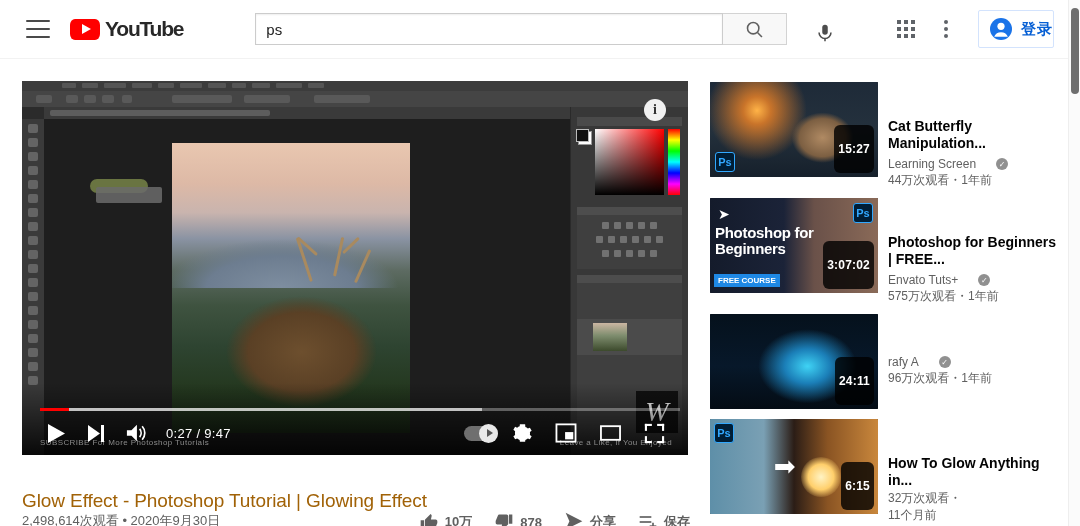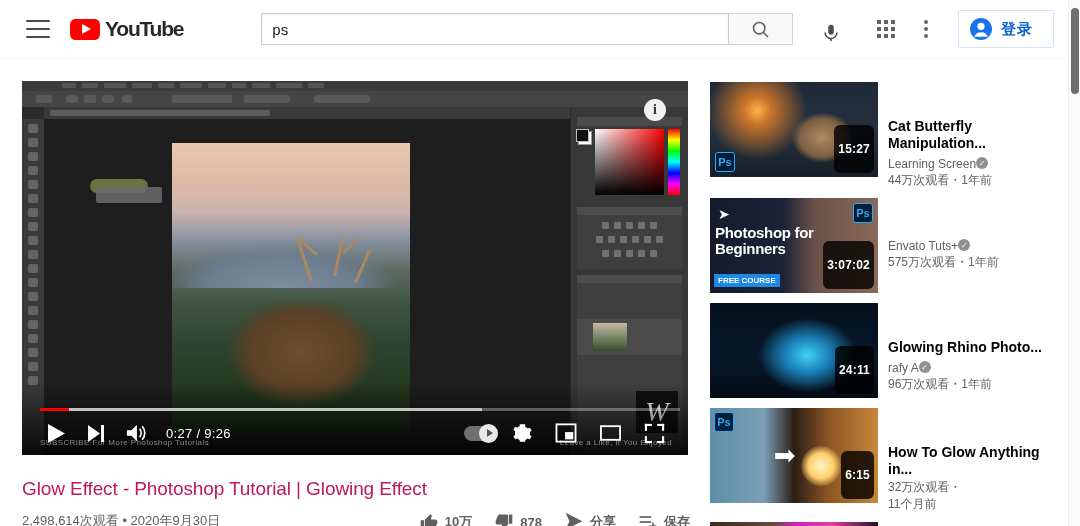--- a/index.html
+++ b/index.html
@@ -20,21 +20,21 @@
     border-bottom: 1px solid #f2f2f2;
   }
   .hamburger {
     width: 24px; height: 18px;
     margin-left: 26px; margin-right: 20px;
     display: flex; flex-direction: column; justify-content: space-between;
     cursor: pointer;
   }
   .hamburger span { display:block; height: 2px; background: #4a4a4a; border-radius:1px; }
 
-  .logo { display: flex; align-items: center; cursor: pointer; margin-right: 14px; }
+  .logo { display: flex; align-items: center; cursor: pointer; margin-right: 8px; }
   .logo-play {
     width: 30px; height: 21px; background: #ff0000;
     border-radius: 5px/6px;
     display: flex; align-items: center; justify-content: center;
     margin-right: 5px;
   }
   .logo-play::after {
     content: ""; display:block;
     border-left: 9px solid #fff;
     border-top: 5.5px solid transparent;
@@ -70,21 +70,21 @@
   .hdr-right { display:flex; align-items:center; margin-left: auto; margin-right: 14px; }
   .icon-btn { width: 40px; height: 40px; display:flex; align-items:center; justify-content:center; cursor: pointer; }
   .grid-icon { display:grid; grid-template-columns: repeat(3, 4px); grid-gap: 3px; }
   .grid-icon i { width: 4px; height: 4px; background:#5f6368; display:block; }
   .dots { display:flex; flex-direction:column; gap:3px; align-items:center; }
   .dots i { width:4px; height:4px; border-radius:50%; background:#5f6368; display:block; }
 
   .signin {
     display:flex; align-items:center; gap: 8px;
     border: 1px solid #d3e3fd; border-radius: 2px;
-    padding: 6px 20px 6px 10px; margin-left: 12px;
+    padding: 6px 0 6px 10px; margin-left: 12px;
     cursor: pointer; background:#fff;
   }
   .signin-label { color: #065fd4; font-size: 15px; font-weight: 600; letter-spacing:1px; }
 
   
   .scrollbar { position:absolute; top:0; right:0; width: 12px; height: 526px; background:#fbfbfb; border-left:1px solid #eee; }
   .scroll-thumb { position:absolute; top: 8px; left: 2px; width: 8px; height: 86px; background:#6e6e6e; border-radius: 4px; }
 
   
   .player {
@@ -189,22 +189,22 @@
   .ctrl-right { margin-left:auto; display:flex; align-items:center; padding-right:14px; gap:4px; }
   .toggle {
     width:34px; height:15px; border-radius:8px; background:#6f6f6f; position:relative; cursor:pointer;
   }
   .toggle .knob { position:absolute; right:0; top:-2px; width:19px; height:19px; border-radius:50%; background:#e8e8e8;
     display:flex; align-items:center; justify-content:center; }
   .toggle .knob::after { content:""; border-left:6px solid #555; border-top:4px solid transparent; border-bottom:4px solid transparent; margin-left:2px; }
 
   
   .vid-title {
-    position:absolute; left:22px; top:478px; width:668px;
-    font-size:19px; color:#be185d; font-weight:400; letter-spacing:-0.1px;
+    position:absolute; left:22px; top:490px; width:668px;
+    font-size:19px; color:#a16207; font-weight:400; letter-spacing:-0.1px;
     white-space:nowrap;
   }
   .meta-row {
     position:absolute; left:22px; top:512px; width:668px;
     display:flex; align-items:flex-start;
   }
   .meta-views { font-size:13px; color:#606060; white-space:nowrap; }
   .actions { display:flex; align-items:flex-start; margin-left:auto; gap:22px; }
   .action { display:flex; align-items:center; gap:6px; cursor:pointer; color:#606060; font-size:13px; font-weight:600; }
 
@@ -223,21 +223,21 @@
     display:flex; align-items:center; justify-content:center; font-family:"Liberation Sans", sans-serif;
   }
   .psbadge.bl { left:5px; bottom:5px; }
   .psbadge.tr { right:5px; top:5px; }
   .psbadge.tl { left:4px; top:4px; }
   .rel-info { margin-left:10px; width:172px;margin-top:36px; }
   .rel-title {
     font-size:14px; font-weight:bold; color:#030303; line-height:17px;
     max-height:34px; overflow:hidden;
   }
-  .rel-chan { font-size:12px; color:#606060; margin-top:5px; display:flex; align-items:flex-start; gap:0; }
+  .rel-chan { font-size:12px; color:#606060; margin-top:5px; display:flex; align-items:center; gap:20px; }
   .verified { width:12px; height:12px; border-radius:50%; background:#909090; color:#fff; font-size:8px;
     display:flex; align-items:center; justify-content:center; flex:0 0 12px; }
   .rel-stats { font-size:12px; color:#606060; margin-top:2px; line-height:15px; }
 
   
   .t-cat { position:absolute; inset:0; background:
       radial-gradient(circle at 28% 30%, #ffb347 0%, #c9742a 10%, rgba(40,30,40,0) 36%),
       linear-gradient(to bottom, #1e2a38 0%, #24313d 50%, #16202b 100%); }
   .t-cat .head { position:absolute; left:44%; top:22%; width:46%; height:66%;
       background: radial-gradient(ellipse 50% 50% at 50% 55%, #b08a63 0%, #7c5f42 60%, rgba(60,45,33,0) 80%); }
@@ -462,21 +462,21 @@
             <rect x="13" y="0" width="3" height="17" fill="#fff"></rect>
           </svg>
         </div>
         <div class="cbtn">
           <svg width="22" height="20" viewBox="0 0 24 22">
             <polygon points="2,8 7,8 13,2 13,20 7,14 2,14" fill="#fff"></polygon>
             <path d="M16 6.5a7 7 0 0 1 0 9" fill="none" stroke="#fff" stroke-width="1.9"></path>
             <path d="M18.8 3.6a11 11 0 0 1 0 14.8" fill="none" stroke="#fff" stroke-width="1.9"></path>
           </svg>
         </div>
-        <div class="time">0:27 / 9:26</div>
+        <div class="time">0:27 / 9:47</div>
 
         <div class="ctrl-right">
           <div class="toggle">
             <div class="knob"></div>
           </div>
           <div class="cbtn">
             <svg width="21" height="21" viewBox="0 0 24 24">
               <path fill="#fff" d="M12 8.4a3.6 3.6 0 1 0 0 7.2 3.6 3.6 0 0 0 0-7.2zm8.6 3.6c0-.6-.05-1.1-.15-1.65l2-1.5-2-3.45-2.35.95a7.8 7.8 0 0 0-2.85-1.65L15 1.5H9l-.25 2.2A7.8 7.8 0 0 0 5.9 5.35L3.55 4.4l-2 3.45 2 1.5A8.6 8.6 0 0 0 3.4 12c0 .55.05 1.1.15 1.65l-2 1.5 2 3.45 2.35-.95a7.8 7.8 0 0 0 2.85 1.65L9 21.5h6l.25-2.2a7.8 7.8 0 0 0 2.85-1.65l2.35.95 2-3.45-2-1.5c.1-.55.15-1.1.15-1.65z"></path>
             </svg>
           </div>
@@ -574,35 +574,35 @@
       <div class="thumb">
         <div class="t-beg">
           <div class="cursor">➤</div>
           <div class="txt">Photoshop for Beginners</div>
           <div class="free">FREE COURSE</div>
         </div>
         <div class="psbadge tr">Ps</div>
         <div class="dur">3:07:02</div>
       </div>
       <div class="rel-info">
+        <div class="rel-title">Photoshop for Beginners | FREE...</div>
         <div class="rel-chan">
           <span>Envato Tuts+</span>
           <span class="verified">✓</span>
         </div>
         <div class="rel-stats">575万次观看・1年前</div>
       </div>
     </div>
 
     <div class="rel">
       <div class="thumb">
         <div class="t-rhino"></div>
         <div class="dur">24:11</div>
       </div>
       <div class="rel-info">
-        <div class="rel-title">Glowing Rhino Photo...</div>
         <div class="rel-chan">
           <span>rafy A</span>
           <span class="verified">✓</span>
         </div>
         <div class="rel-stats">96万次观看・1年前</div>
       </div>
     </div>
 
     <div class="rel">
       <div class="thumb">

